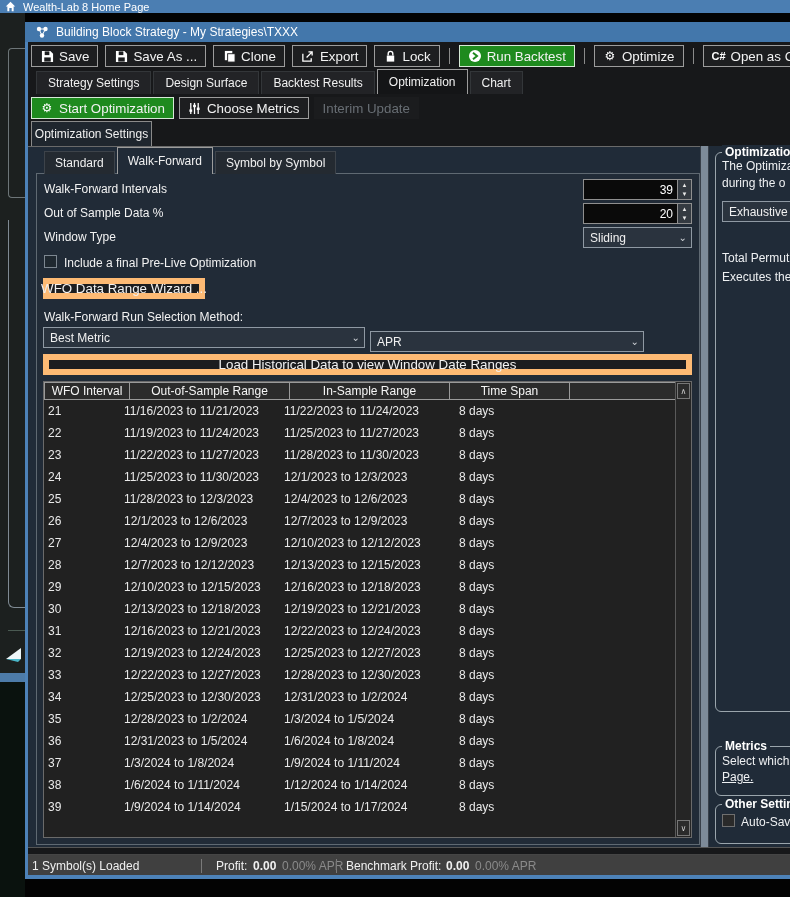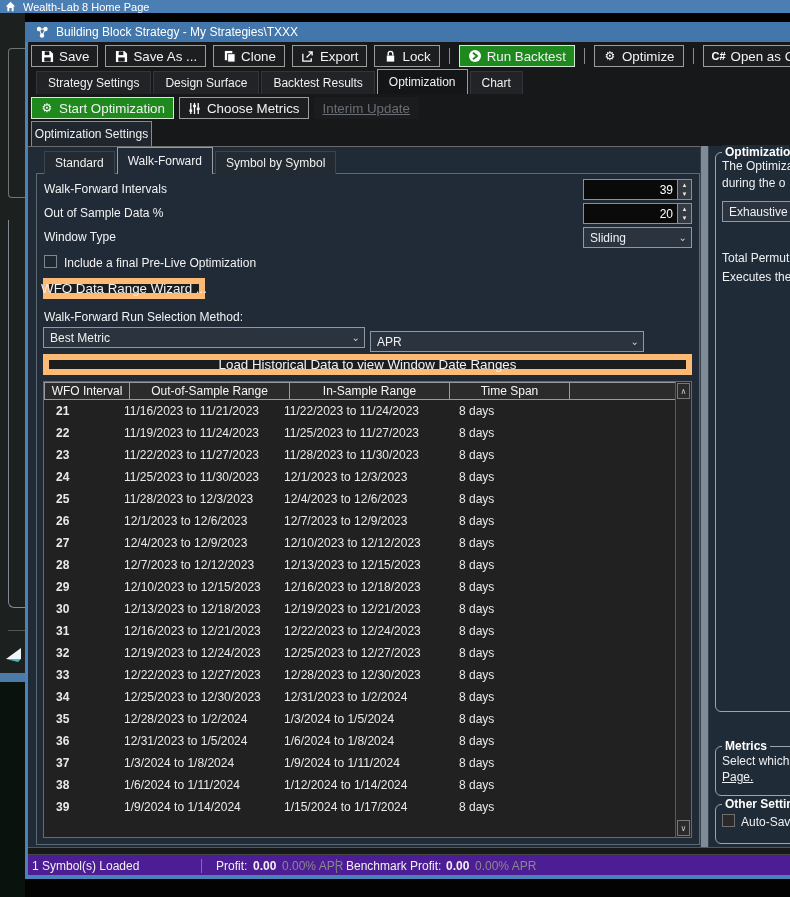--- a/index.html
+++ b/index.html
@@ -17,21 +17,21 @@
   .bglogo{left:4px;top:645px;}
   
   .win-border-left{left:25px;top:22px;width:3px;height:857px;background:#4d82b8;}
   .win-border-bottom{left:25px;top:875px;width:765px;height:4px;background:#4d82b8;}
   .win-titlebar{left:25px;top:22px;width:765px;height:20px;background:#4377ab;display:flex;align-items:center;gap:7px;padding-left:10px;color:#fff;white-space:nowrap;}
   .win-body{left:28px;top:42px;width:762px;height:833px;background:#17181a;}
   
   .toolbar{left:31px;top:45px;height:22px;display:flex;align-items:center;gap:7px;white-space:nowrap;}
   .btn{display:inline-flex;align-items:center;gap:5px;height:22px;padding:0 8px;background:#1d1e20;border:1px solid #9c9c9c;color:#f2f2f2;cursor:pointer;}
   .btn.green{background:#1e8a1e;border:1px solid #d6e9d6;}
-  .btn.noborder{border:1px solid transparent;background:#1b1c1e;color:#686e74;text-decoration:underline;}
+  .btn.noborder{border:1px solid transparent;background:#1b1c1e;color:#686e74;}
   .tsep{width:1px;height:16px;background:#8a8a8a;margin:0 2px;}
   .ic{display:inline-flex;align-items:center;justify-content:center;width:14px;height:14px;}
   .gear{font-size:12px;line-height:12px;color:#fff;}
   .csharp-glyph{font-weight:bold;font-size:11px;color:#fff;}
   
   .maintabs{left:36px;top:70px;height:24px;display:flex;align-items:flex-end;gap:2px;}
   .mtab{height:23px;display:flex;align-items:center;padding:0 11px;background:#222326;border:1px solid #333639;border-bottom:none;color:#f0f0f0;cursor:pointer;white-space:nowrap;}
   .mtab.active{height:25px;background:#141517;border:1px solid #9c9c9c;border-bottom:none;}
   
   .optrow{left:31px;top:97px;height:22px;display:flex;align-items:center;gap:5px;white-space:nowrap;}
@@ -53,38 +53,38 @@
   .dd .chev{font-size:10px;color:#cfd3d7;line-height:10px;}
   .cbx{width:13px;height:13px;border:1px solid #7d8791;background:#1f2830;display:inline-block;cursor:pointer;}
   .wbtn{display:flex;align-items:center;justify-content:center;height:21px;background:#1c1d1f;border:6px solid #fdba74;color:#f2f2f2;cursor:pointer;white-space:nowrap;}
   
   .wfo-table{left:43px;top:381px;width:649px;height:457px;background:#212121;border:1px solid #6a6a6a;}
   .thead{display:flex;height:18px;background:#2b2b2b;}
   .th{display:flex;align-items:center;justify-content:center;border:1px solid #9a9a9a;border-left:none;color:#f5f5f5;white-space:nowrap;overflow:hidden;}
   .th:first-child{border-left:1px solid #9a9a9a;}
   .trow{display:flex;height:22px;align-items:center;color:#eaeaea;cursor:default;}
   .tcell{white-space:nowrap;overflow:hidden;}
-  .c-n{width:70px;padding-left:12px;font-weight:bold;}
+  .c-n{width:70px;padding-left:4px;}
   .c-in{width:160px;padding-left:10px;}
   .c-out{width:160px;padding-left:10px;}
   .c-span{width:120px;padding-left:25px;}
   .c-empty{flex:1;}
   .h-n{width:86px;}.h-in{width:160px;}.h-out{width:160px;}.h-span{width:120px;}.h-empty{width:107px;}
   .vscroll{position:absolute;right:0;top:0;bottom:0;width:16px;background:#252525;border-left:1px solid #5a5a5a;}
   .sarrow{position:absolute;left:1px;right:1px;height:16px;background:#2b2b2b;border:1px solid #777;display:flex;align-items:center;justify-content:center;font-size:8px;color:#ccc;cursor:pointer;}
   .sarrow.up{top:1px;}.sarrow.down{bottom:1px;}
   
   .splitter{left:700px;top:146px;width:9px;height:701px;background:#7e8b99;border-left:1px solid #39404a;border-right:1px solid #39404a;cursor:col-resize;}
   .rpanel{left:709px;top:146px;width:81px;height:701px;background:#202b38;}
   .grp{position:absolute;border:1px solid #9aa5ac;border-radius:6px;}
   .grp-title{position:absolute;top:-8px;left:6px;background:#202b38;padding:0 3px;font-weight:bold;color:#fff;white-space:nowrap;}
   .rtext{position:absolute;color:#eef0f2;white-space:nowrap;}
   .rlink{text-decoration:underline;cursor:pointer;}
   
-  .statusbar{left:28px;top:854px;width:762px;height:21px;background:#4c1d95;border-top:1px solid #454545;}
+  .statusbar{left:28px;top:854px;width:762px;height:21px;background:#404040;border-top:1px solid #454545;}
   .statusbar span{position:absolute;top:4px;white-space:nowrap;}
   .ssep{position:absolute;top:3px;width:1px;height:14px;background:#7a7a7a;}
   .dim{color:#8a8a8a;}
   .bold{font-weight:bold;}
 </style>
 </head>
 <body>
 
 <div class="abs topbar">
   <span class="ic">

